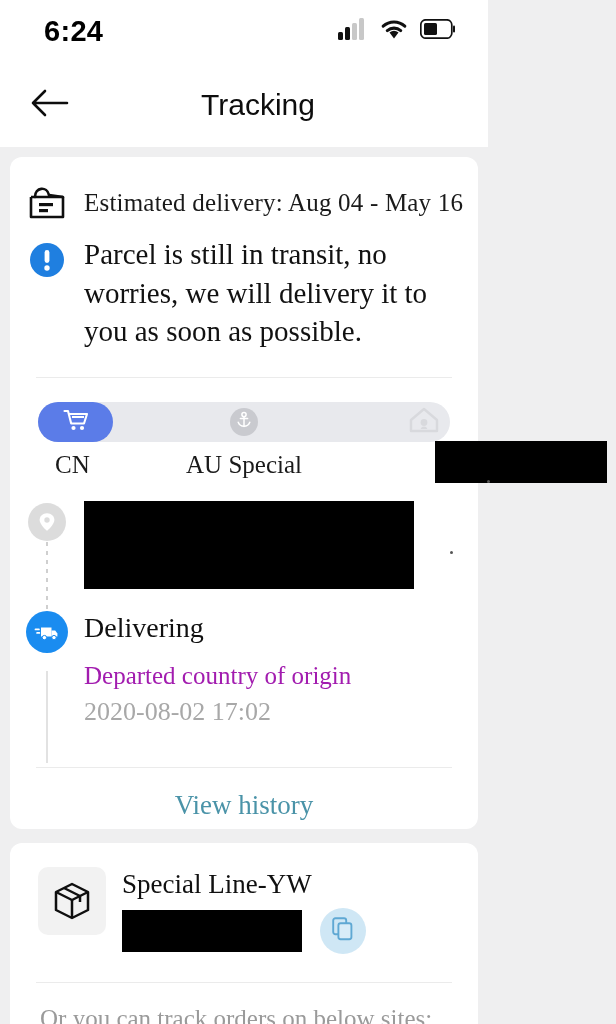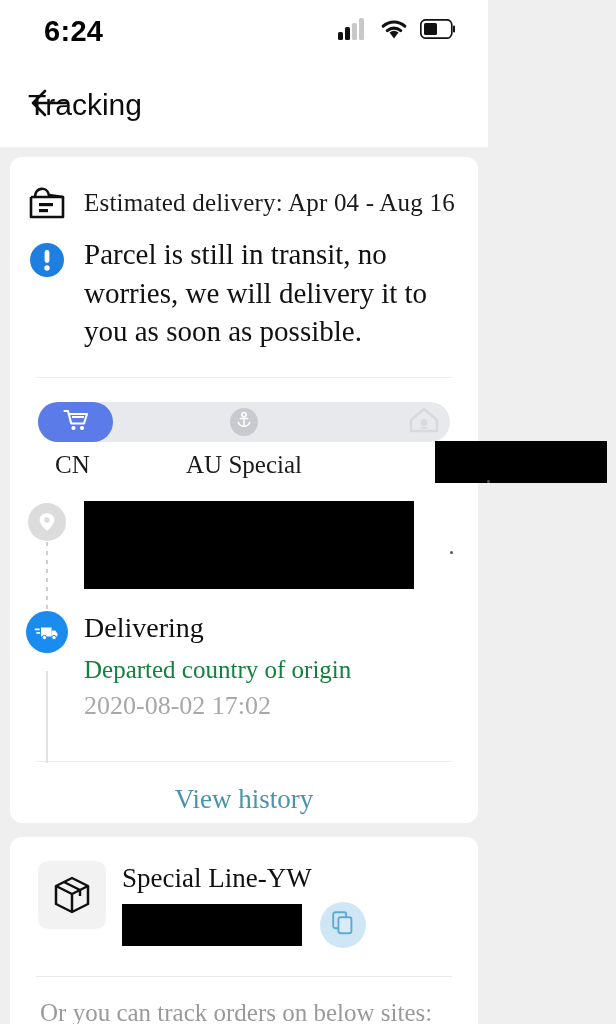--- a/index.html
+++ b/index.html
@@ -56,20 +56,21 @@
     transform: translateY(-50%);
     width: 46px;
     height: 46px;
     display: flex;
     align-items: center;
     justify-content: center;
     cursor: pointer;
   }
   .header-title {
     width: 100%;
+    text-align: center;
     font-family: "Liberation Sans", sans-serif;
     font-size: 30px;
     color: #0d0d0d;
     font-weight: normal;
     padding-left: 28px;
   }
 
   
   .card {
     background: #ffffff;
@@ -226,22 +227,22 @@
     z-index: 1;
   }
   .tl-body { flex: 1; padding-right: 20px; }
   .tl-title {
     font-size: 28px;
     color: #101010;
     line-height: 1.18;
   }
   .tl-sub {
     font-size: 25px;
-    color: #15803d;
-    margin-top: 11px;
+    color: #a21caf;
+    margin-top: 17px;
     line-height: 1.2;
   }
   .tl-time {
     font-size: 26px;
     color: #a8a8a8;
     margin-top: 6px;
   }
 
   .view-history {
     text-align: center;
@@ -376,21 +377,21 @@
       <div class="est-icon">
         <svg width="44" height="40" viewBox="0 0 44 40">
           <path d="M6 14 L6 34 L38 34 L38 14" stroke="#0f0f0f" stroke-width="2.6" fill="none" stroke-linejoin="round"></path>
           <path d="M6 14 L22 14 M22 14 L38 14" stroke="#0f0f0f" stroke-width="2.6" fill="none"></path>
           <path d="M10 14 C10 4, 22 3, 24 12" stroke="#0f0f0f" stroke-width="2.6" fill="none" stroke-linecap="round"></path>
           <path d="M24 12 L38 14" stroke="#0f0f0f" stroke-width="2.6" fill="none" stroke-linecap="round"></path>
           <rect x="14" y="20" width="14" height="3.2" fill="#0f0f0f"></rect>
           <rect x="14" y="26" width="9" height="3.2" fill="#0f0f0f"></rect>
         </svg>
       </div>
-      <div class="est-text">Estimated delivery: Apr 04 - Aug 16</div>
+      <div class="est-text">Estimated delivery: Aug 04 - May 16</div>
     </div>
 
     <div class="msg-row">
       <div class="msg-icon">
         <svg width="36" height="36" viewBox="0 0 36 36">
           <circle cx="18" cy="18" r="17" fill="#1f7fe0"></circle>
           <rect x="15.6" y="8" width="4.8" height="13" rx="2.4" fill="#fff"></rect>
           <circle cx="18" cy="26" r="2.7" fill="#fff"></circle>
         </svg>
       </div>

